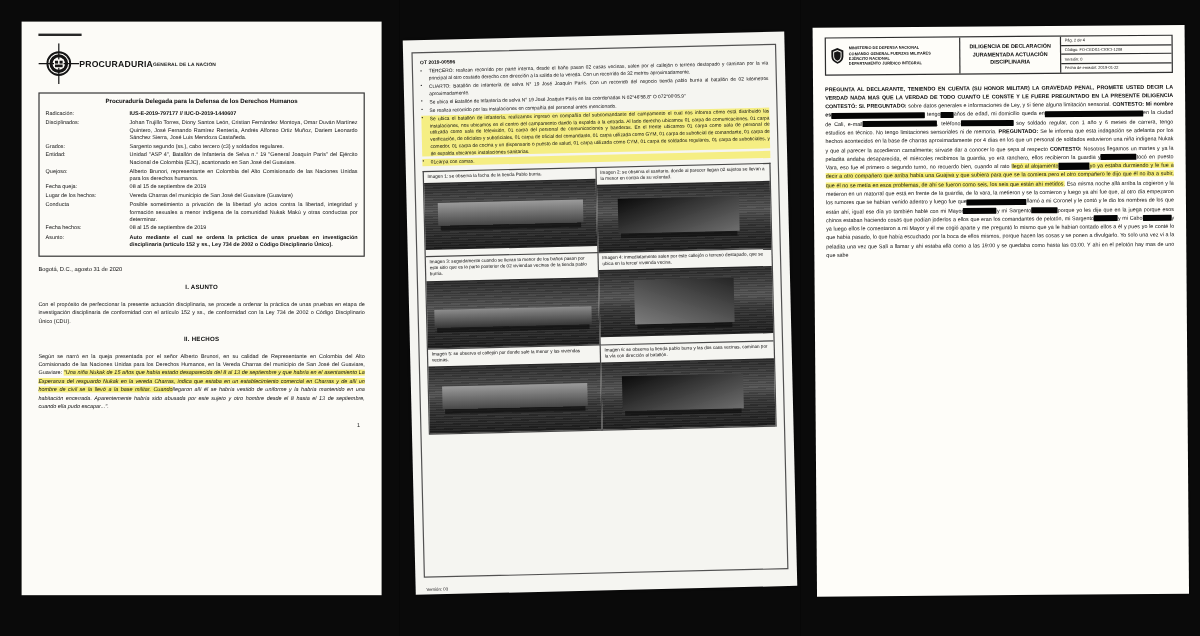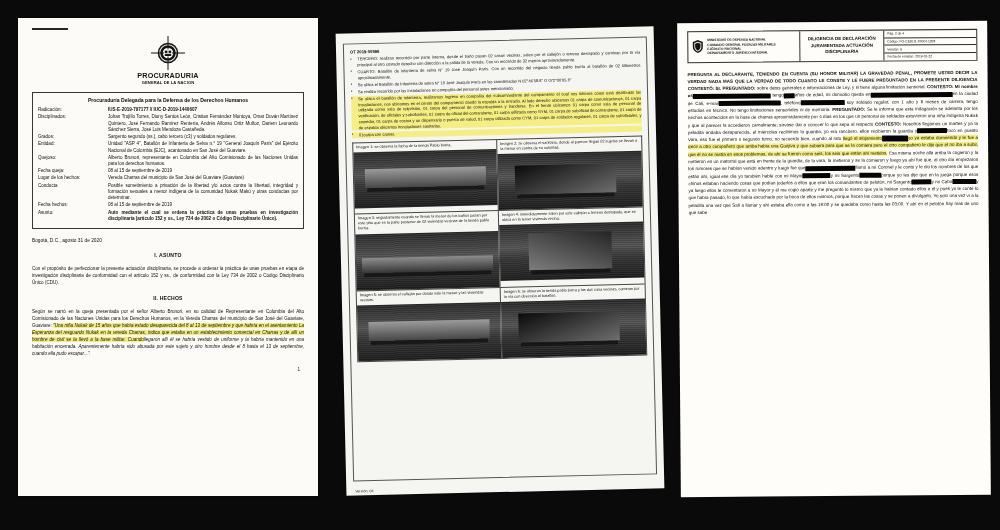--- a/index.html
+++ b/index.html
@@ -16,21 +16,21 @@
   #panel-3 { left: 667px; width: 333px; }
 
   
   .sheet1 {
     position: absolute; left: 18px; top: 18px; width: 300px; height: 478px;
     background: #f6f5f1; box-shadow: 0 0 3px rgba(0,0,0,.5);
     padding: 10px 14px 0 14px;
     filter: grayscale(.15) contrast(1.05);
   }
   .top-rule { width: 36px; height: 2px; background:#2b2b2b; margin-bottom: 6px; }
-  .seal { width: 100%; display:flex; flex-direction:column; align-items:center; margin-bottom: 7px; }
+  .seal { width: 100%; display:flex; flex-direction:row; align-items:center; margin-bottom: 7px; }
   .seal svg { display:block; }
   .seal-t1 { font-size: 7.2px; font-weight: 800; letter-spacing:.2px; color:#1a1a1a; margin-top:1px; }
   .seal-t2 { font-size: 4.1px; font-weight: 700; letter-spacing:.1px; color:#1a1a1a; }
 
   .databox { border: 1px solid #3a3a3a; padding: 4px 5px 5px 5px; }
   .databox-title { text-align:center; font-size: 5.1px; font-weight:700; color:#111; line-height:1.45; margin-bottom:3px; }
   .drow { display:flex; font-size: 4.55px; color:#161616; line-height:1.42; margin-bottom:.6px; }
   .dlabel { width: 70px; flex:none; }
   .dval { flex:1; text-align:justify; }
   .dval.b { font-weight:700; }

